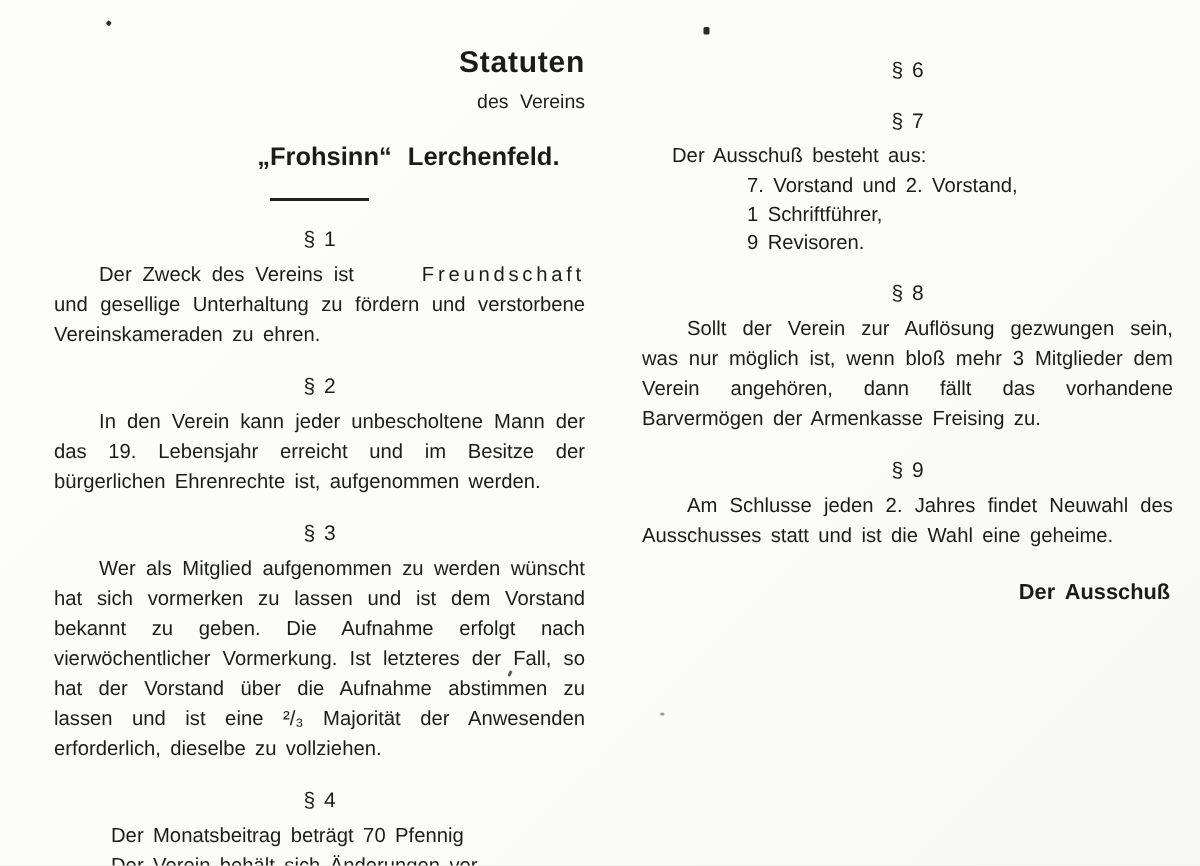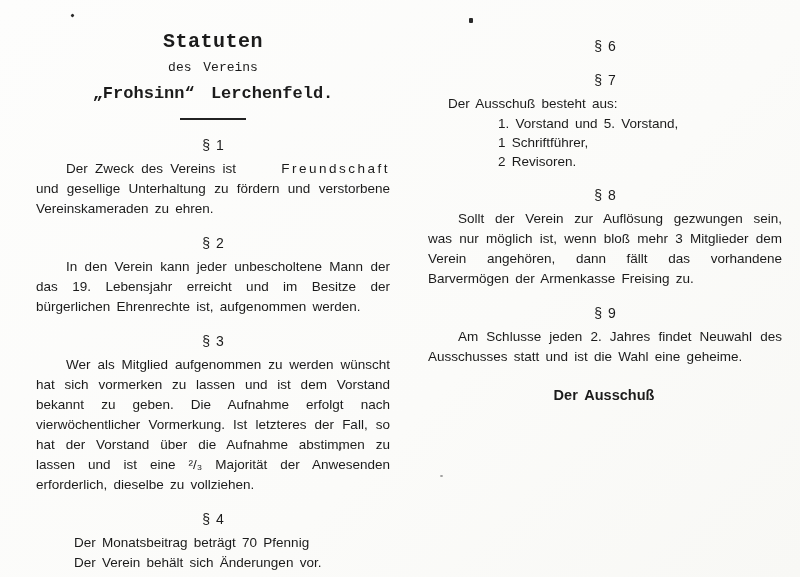--- a/index.html
+++ b/index.html
@@ -20,36 +20,36 @@
     position: absolute;
     top: 0;
     font-size: 13.5px;
     line-height: 20px;
     font-weight: 400;
   }
   .col-left  { left: 36px;  width: 354px; }
   .col-right { left: 428px; width: 354px; padding-top: 22px; }
 
   
-  .title-block { text-align: center; padding-top: 32px; font-family: Liberation Mono, monospace; }
+  .title-block { text-align: right; padding-top: 32px; }
   .doc-title {
     font-size: 20px;
     font-weight: 700;
     letter-spacing: 0.5px;
     margin: 0 0 6px 0;
   }
   .doc-subtitle {
     font-size: 13px;
     margin: 0 0 6px 0;
     word-spacing: 4px;
   }
   .doc-clubname {
     font-size: 17px;
     font-weight: 700;
-    margin: 4px;
+    margin: 17px;
     word-spacing: 6px;
   }
   .title-rule {
     width: 66px;
     height: 2px;
     background: #222;
     border: none;
     margin: 14px auto 0 auto;
   }
 
@@ -67,21 +67,21 @@
     word-spacing: 2.5px;
     margin: 0;
   }
   .blk-line  { padding-left: 38px; word-spacing: 2.5px; }
   .blk-intro { padding-left: 20px; word-spacing: 2.5px; }
   .blk-list  { padding-left: 70px; word-spacing: 2.5px; line-height: 19px; }
   .sperr { letter-spacing: 2.5px; margin-left: 38px; }
 
   
   .signature {
-    text-align: center;
+    text-align: right;
     font-weight: 700;
     font-size: 14.5px;
     margin-top: 18px;
     padding-right: 2px;
     word-spacing: 3px;
   }
 
   
   .speck {
     position: absolute;
@@ -132,23 +132,23 @@
   </div>
 
   <div class="col col-right">
     <div id="sections-right">
         <section>
           <div class="sec-head">§ 6</div>
         </section>
         <section>
           <div class="sec-head">§ 7</div>
           <div class="blk-intro">Der Ausschuß besteht aus:</div>
-          <div class="blk-list">1. Vorstand und 5. Vorstand,</div>
+          <div class="blk-list">7. Vorstand und 2. Vorstand,</div>
           <div class="blk-list">1  Schriftführer,</div>
-          <div class="blk-list">2  Revisoren.</div>
+          <div class="blk-list">9  Revisoren.</div>
         </section>
         <section>
           <div class="sec-head">§ 8</div>
           <div class="blk-p">Sollt der Verein zur Auflösung gezwungen sein, was nur möglich ist, wenn bloß mehr 3 Mitglieder dem Verein angehören, dann fällt das vorhandene Barvermögen der Armenkasse Freising zu.</div>
         </section>
         <section>
           <div class="sec-head">§ 9</div>
           <div class="blk-p">Am Schlusse jeden 2. Jahres findet Neuwahl des Ausschusses statt und ist die Wahl eine geheime.</div>
         </section>
       </div>

